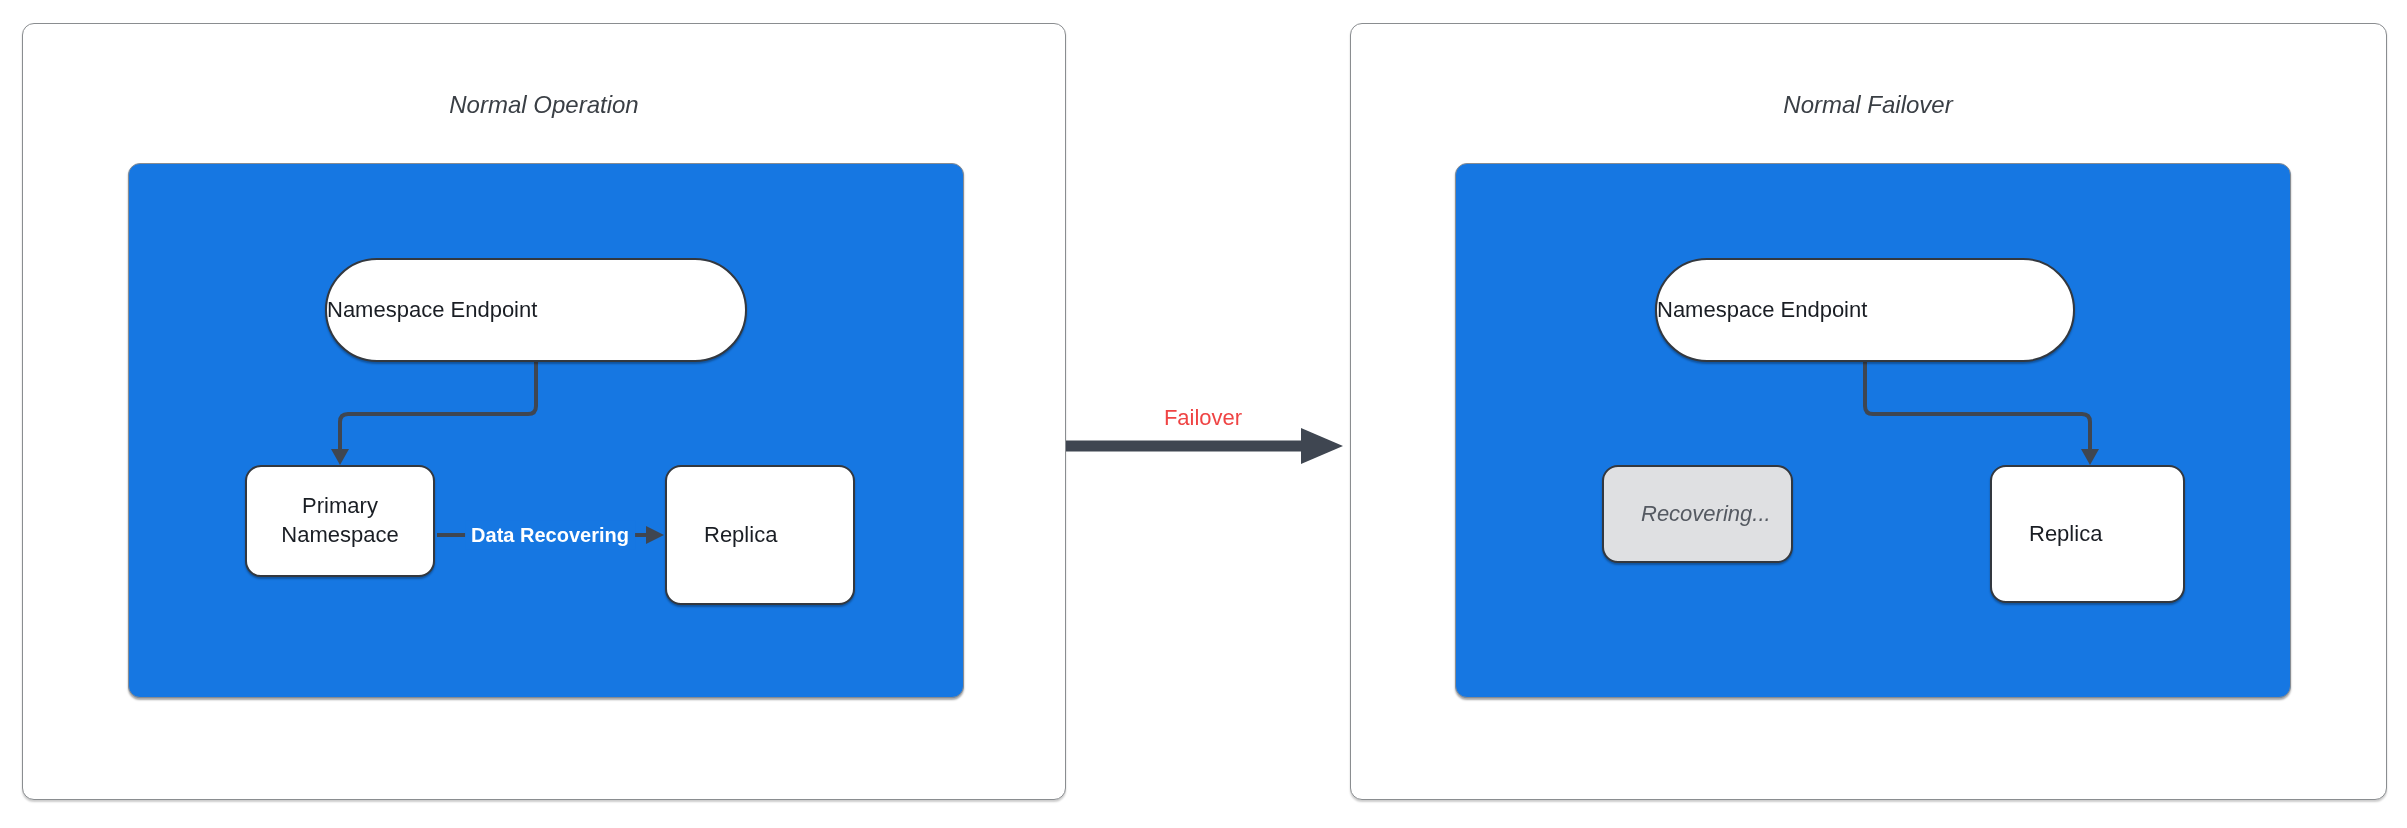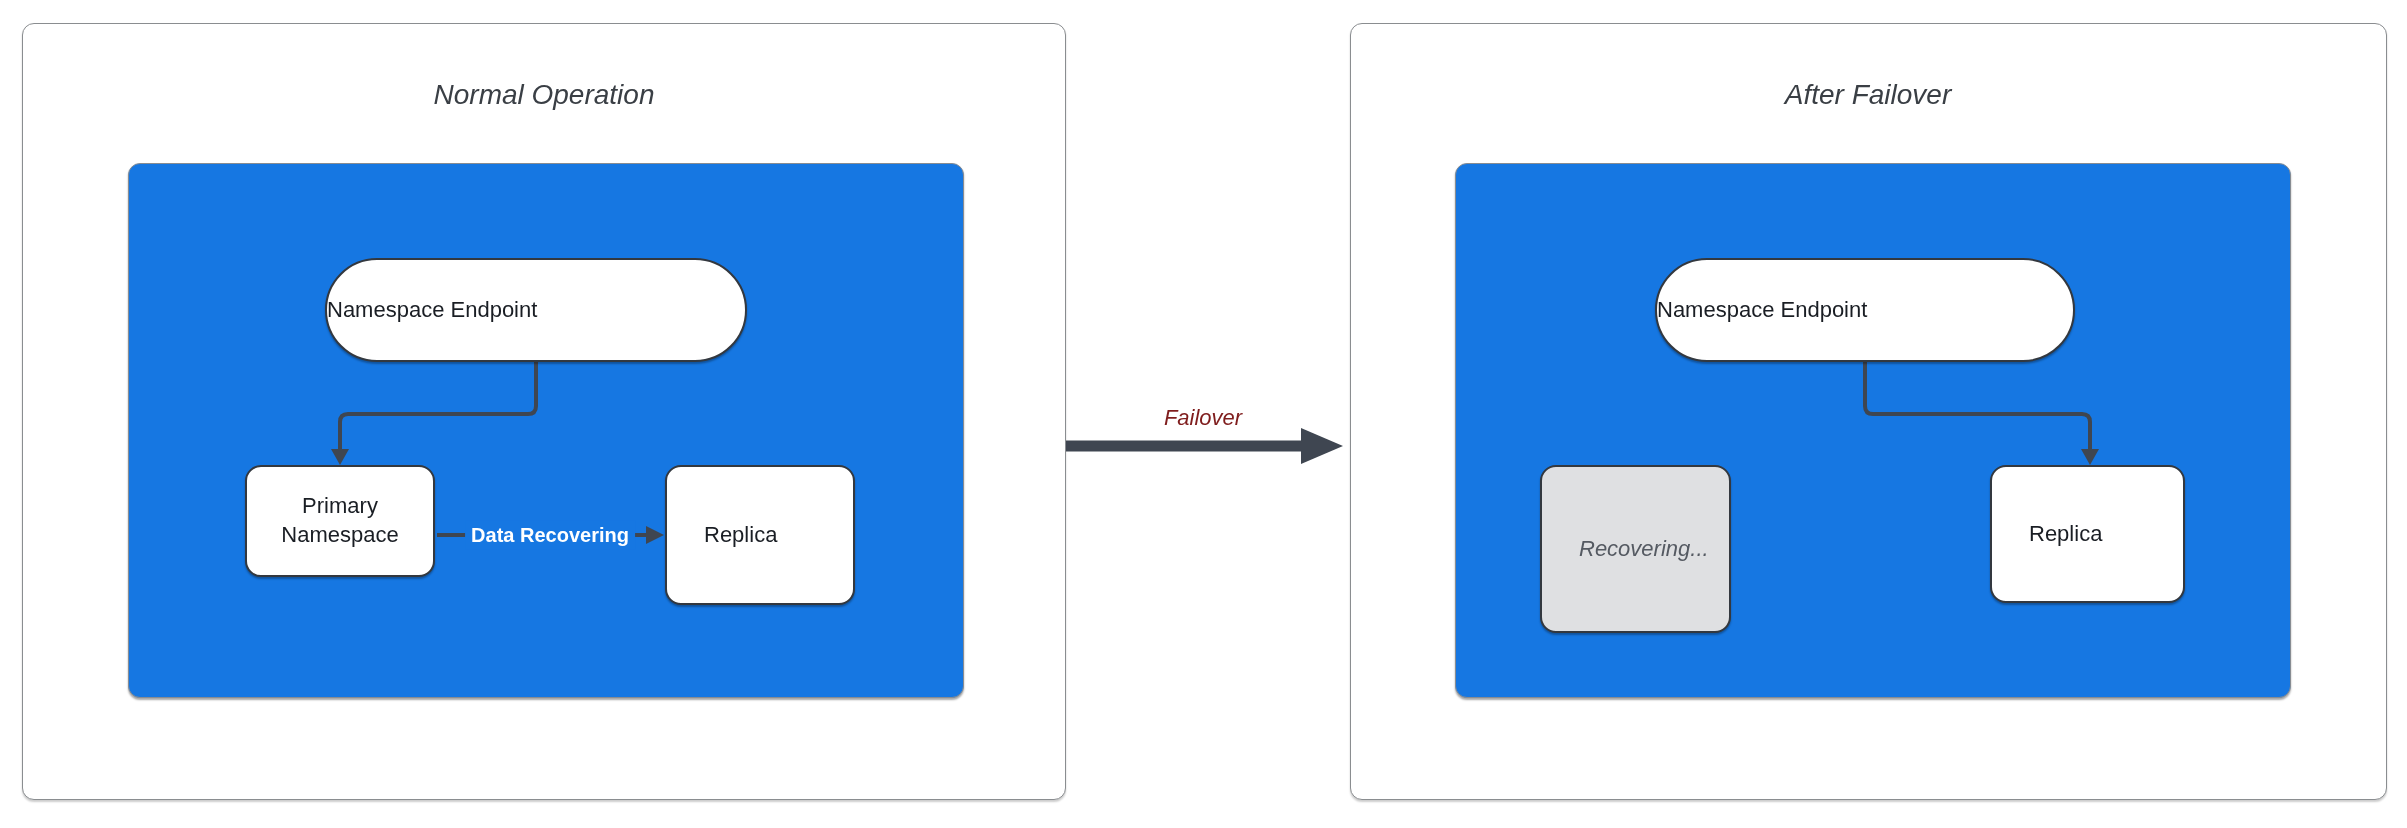--- a/index.html
+++ b/index.html
@@ -33,23 +33,23 @@
     height: 777px;
     background: #FFFFFF;
     border: 1.5px solid var(--panel-border);
     border-radius: 12px;
     box-shadow: 0 2px 2px rgba(0,0,0,0.2);
   }
   .panel-normal { left: 22px;   width: 1044px; }
   .panel-failover { left: 1350px; width: 1037px; }
   .panel-title {
     position: absolute;
-    top: 95px;
+    top: 105px;
     transform: translate(-50%, -50%);
-    font-size: 28px;
+    font-size: 24px;
     font-style: italic;
     color: var(--title-text);
     white-space: nowrap;
   }
   .title-normal   { left: 544px; }
   .title-failover { left: 1868px; }
   .container-box {
     position: absolute;
     top: 163px;
     width: 836px;
@@ -73,21 +73,21 @@
     font-size: 22px;
     line-height: 1.3;
     box-shadow: 0 2px 2px rgba(0,0,0,0.3);
   }
   .node-pill { border-radius: 52px; }
   .node-rect { border-radius: 16px; padding-left: 37px; }
   .node-endpoint-normal   { left: 325px;  top: 258px; width: 422px; height: 104px; }
   .node-endpoint-failover { left: 1655px; top: 258px; width: 420px; height: 104px; }
   .node-primary           { left: 245px;  top: 465px; width: 190px; height: 112px; padding: 0 18px; }
   .node-replica-normal    { left: 665px;  top: 465px; width: 190px; height: 140px; }
-  .node-recovering        { left: 1540px; top: 465px; width: 191px; height: 168px;
+  .node-recovering        { left: 1602px; top: 465px; width: 191px; height: 98px;
                             background: var(--recovering-fill);
                             color: var(--recovering-text);
                             font-style: italic; }
   .node-replica-failover  { left: 1990px; top: 465px; width: 195px; height: 138px; }
   .edges {
     position: absolute;
     left: 0; top: 0;
     width: 2407px; height: 828px;
     pointer-events: none;
   }
@@ -110,38 +110,37 @@
   .label-replication {
     left: 550px; top: 535px;
     background: var(--container-fill);
     color: var(--edge-label-text);
     font-weight: bold;
     font-size: 20px;
     padding: 3px 6px;
   }
   .label-failover {
     left: 1203px; top: 418px;
-    color: #7f1d1d;
+    color: #ef4444;
     font-size: 22px;
     background: #FFFFFF;
     padding: 2px 4px;
-    font-style: italic;
   }
 </style>
 </head>
 <body>
 
 <div class="canvas">
 
   <div class="panel panel-normal"></div>
   <div class="panel-title title-normal">Normal Operation</div>
   <div class="container-box container-normal"></div>
 
   <div class="panel panel-failover"></div>
-  <div class="panel-title title-failover">After Failover</div>
+  <div class="panel-title title-failover">Normal Failover</div>
   <div class="container-box container-failover"></div>
 
   <svg class="edges" viewBox="0 0 2407 828" xmlns="http://www.w3.org/2000/svg">
 
     <g>
       <path class="edge-path" d="M536,362 L536,406 Q536,414 528,414 L348,414 Q340,414 340,422 L340,450"></path>
       <polygon class="edge-head" points="331,449 349,449 340,465"></polygon>
     </g>
 
     <g>

